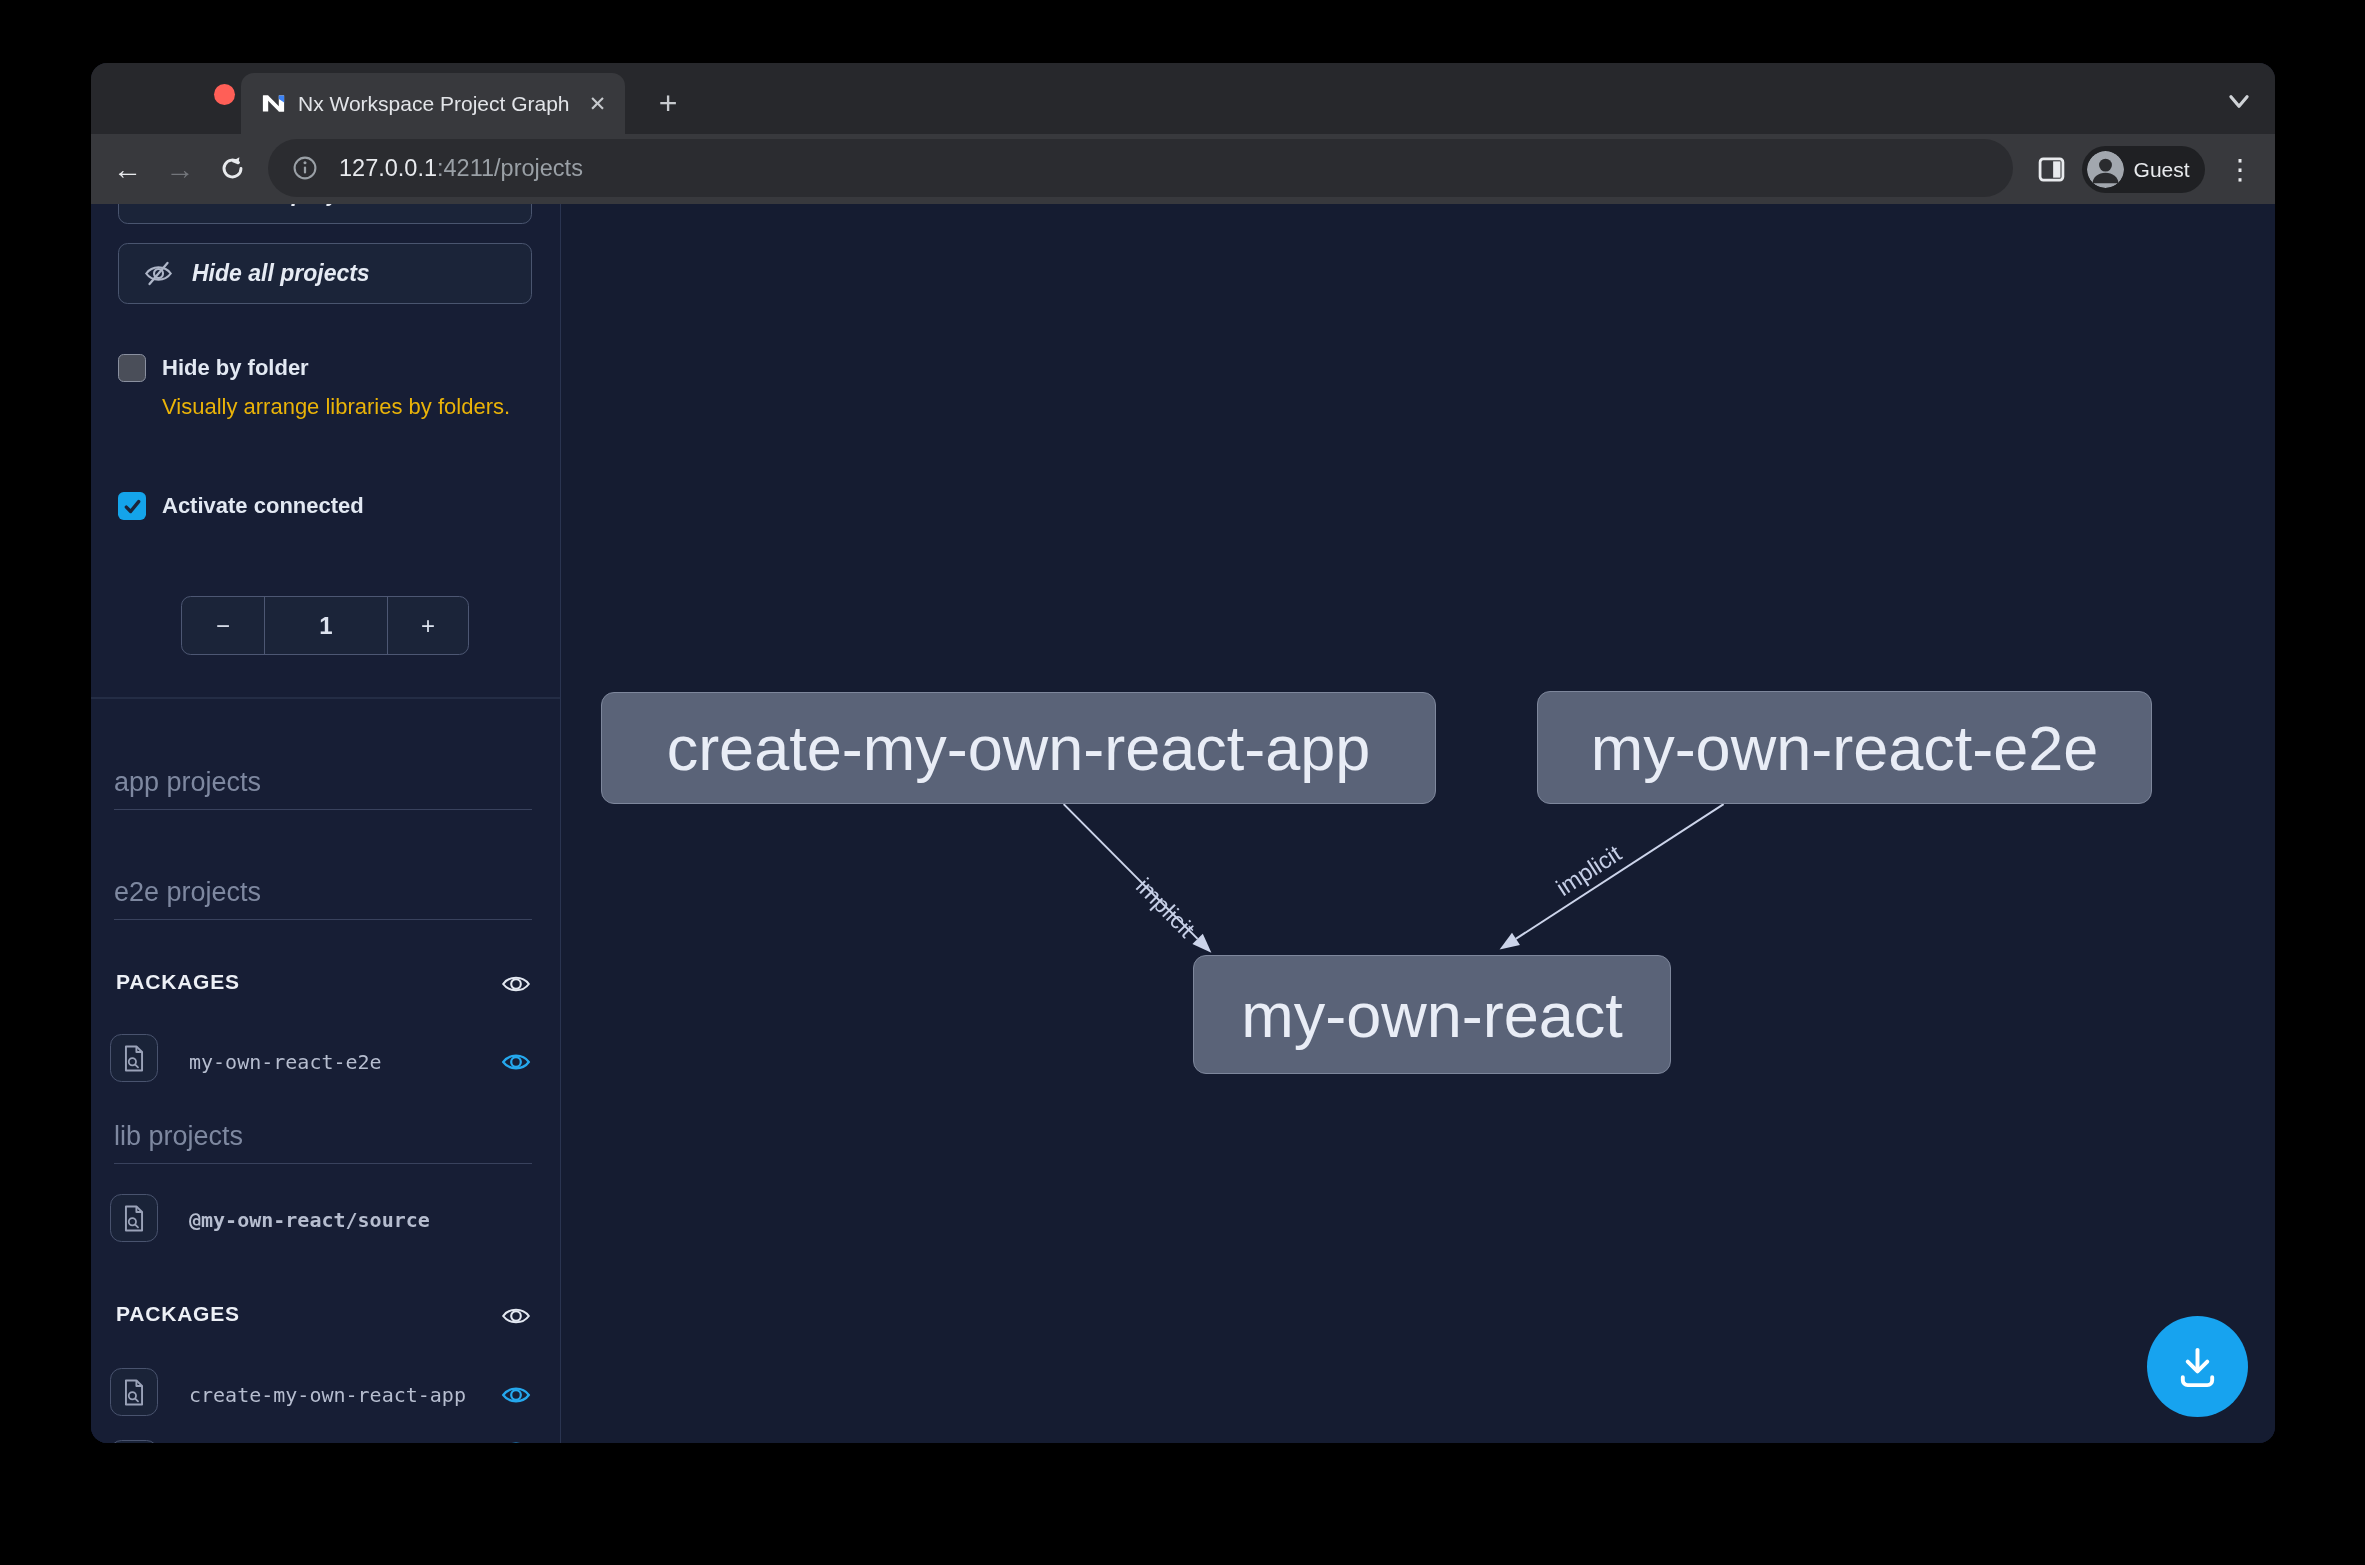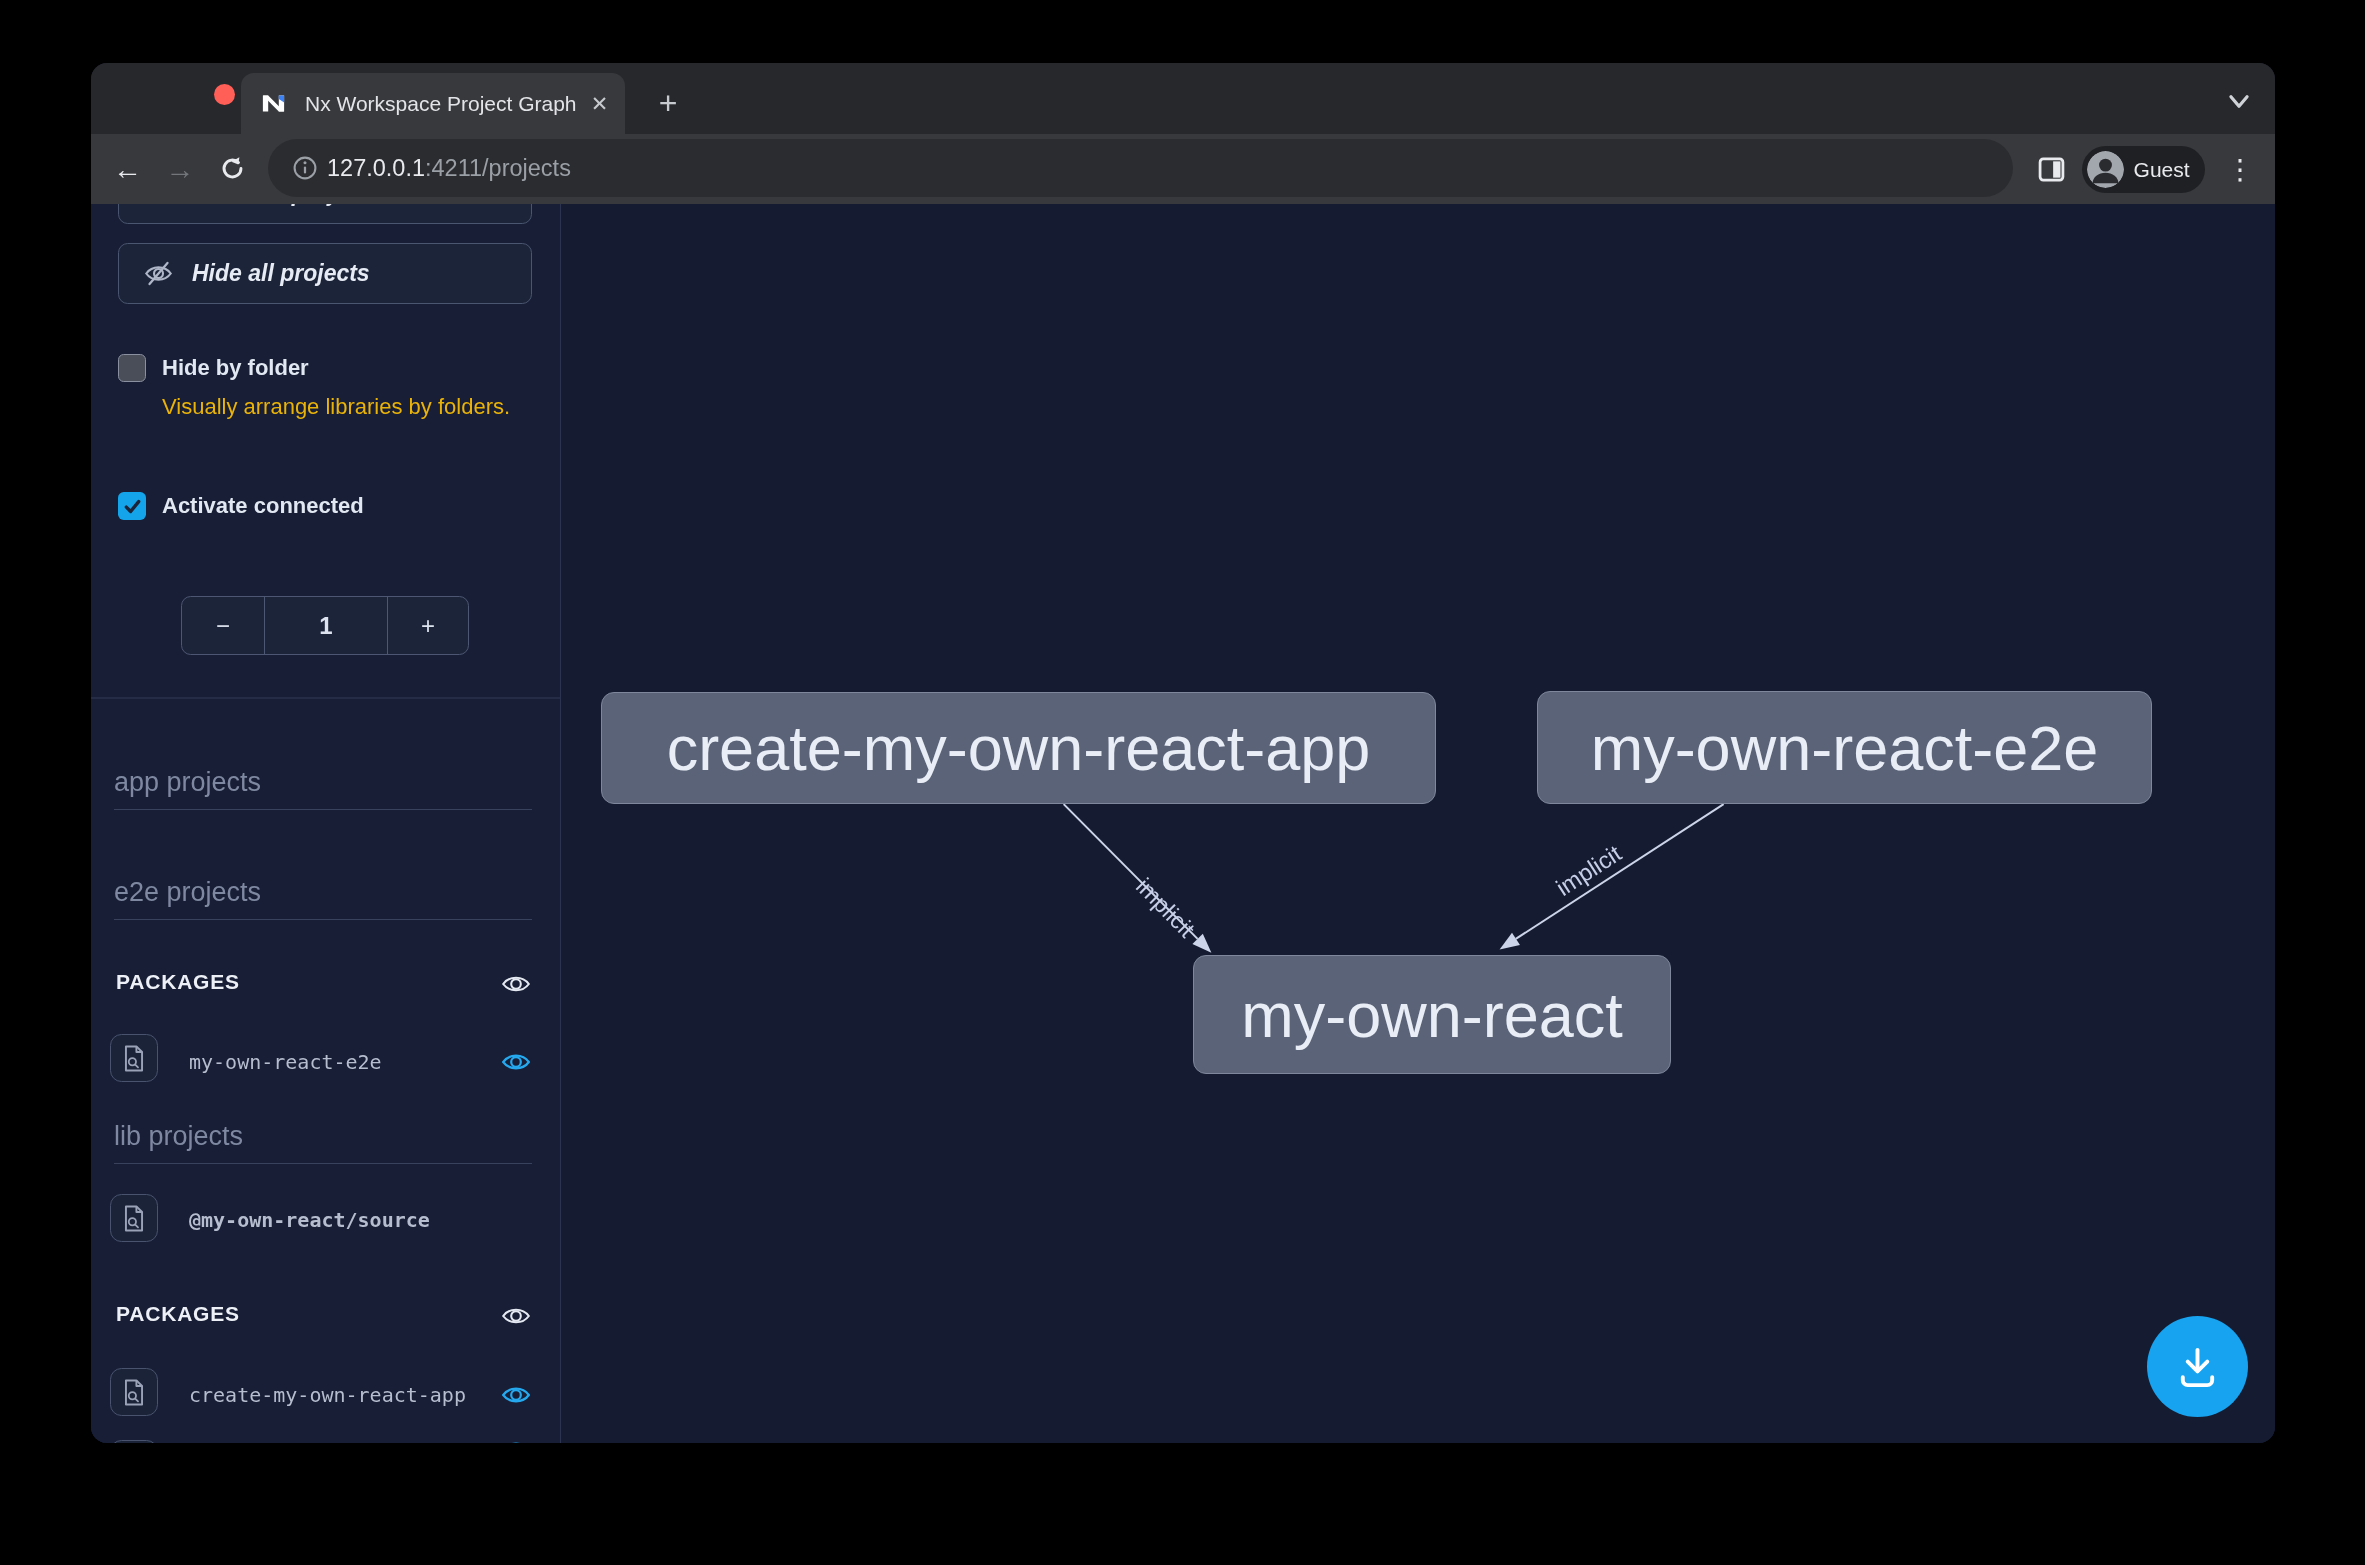--- a/index.html
+++ b/index.html
@@ -6,38 +6,38 @@
     font-family:"Liberation Sans", sans-serif; -webkit-font-smoothing:antialiased;}
   .window{position:absolute;left:91px;top:63px;width:2184px;height:1380px;border-radius:16px;
     overflow:hidden;background:#161d33;}
   
   .tabstrip{position:absolute;left:0;top:0;width:100%;height:71px;background:#27282c;}
   .light{position:absolute;top:21px;width:21px;height:21px;border-radius:50%;}
   .light.red{left:123px;background:#ff5f57;}
   .light.yellow{left:157px;background:#febc2e;}
   .light.green{left:190px;background:#28c840;}
   .tab{position:absolute;left:150px;top:9.7px;width:384px;height:62px;background:#38393d;
-    border-radius:13px 13px 0 0;display:flex;align-items:center;gap:7px;}
+    border-radius:13px 13px 0 0;display:flex;align-items:center;}
   .tab .favicon{margin-left:21px;width:23px;height:23px;flex:0 0 auto;}
   .tab .title{margin-left:13px;font-size:21px;color:#e2e4e8;white-space:nowrap;flex:1 1 auto;}
   .tab .close{width:32px;height:32px;margin-right:11.4px;color:#c7cace;font-size:21px;line-height:32px;
     text-align:center;border-radius:50%;flex:0 0 auto;}
   .newtab{position:absolute;left:559px;top:23px;width:36px;height:36px;color:#c7cace;font-size:32px;
     line-height:34px;text-align:center;border-radius:50%;font-weight:300;}
   .strip-chevron{position:absolute;left:2130px;top:24px;width:36px;height:29px;color:#cfd2d6;}
   .toolbar{position:absolute;left:0;top:71px;width:100%;height:70px;background:#38393d;}
   .navbtn{position:absolute;top:84px;width:44px;height:44px;text-align:center;line-height:44px;
     font-size:29px;color:#e8eaed;}
   .navbtn.back{left:14.6px;}
   .navbtn.fwd{left:67px;color:#73767b;}
   .navbtn.reload{left:119px;}
   .urlbar{position:absolute;left:177px;top:76px;width:1745px;height:58px;border-radius:29px;
     background:#2b2c30;display:flex;align-items:center;}
   .urlbar .info{margin-left:21px;flex:0 0 auto;}
-  .urlbar .url{margin-left:6px;font-size:23.5px;color:#e8eaed;white-space:nowrap;}
+  .urlbar .url{margin-left:18px;font-size:23.5px;color:#e8eaed;white-space:nowrap;}
   .urlbar .url .dim{color:#9aa0a6;}
   .sidepanel-icon{position:absolute;left:1945px;top:91px;}
   .profile-chip{position:absolute;left:1991px;top:83px;width:123px;height:47px;border-radius:23.5px;
     background:#1f2023;display:flex;align-items:center;}
   .profile-chip .avatar{width:37px;height:37px;border-radius:50%;margin-left:4.9px;flex:0 0 auto;}
   .profile-chip .pname{margin-left:9.7px;font-size:21px;color:#e8eaed;}
   .dots{position:absolute;left:2133px;top:83px;width:32px;height:47px;color:#e8eaed;font-size:28px;
     line-height:47px;text-align:center;letter-spacing:0;}
   
   .content{position:absolute;left:0;top:141px;width:100%;height:1239px;background:#151c31;}

